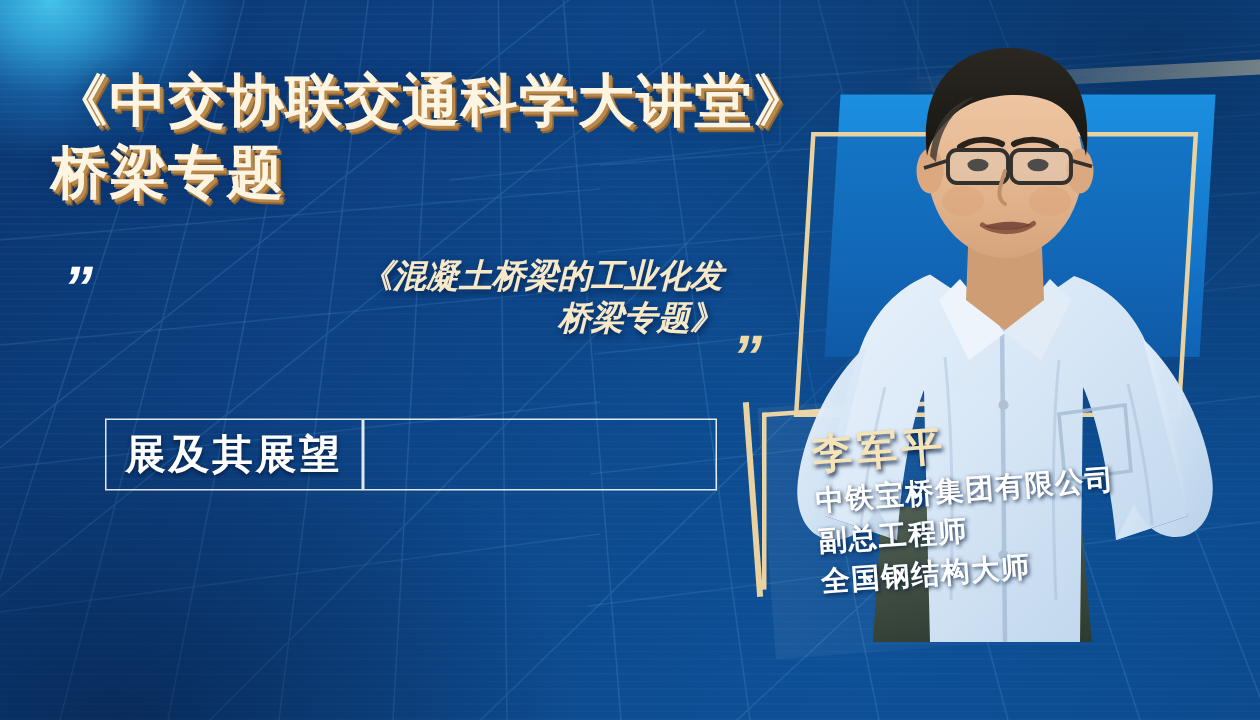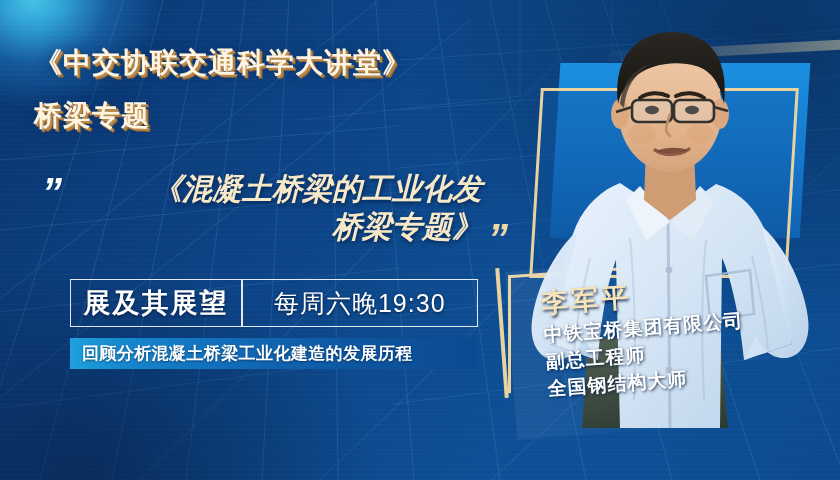--- a/index.html
+++ b/index.html
@@ -58,41 +58,41 @@
     transform:skewY(-3deg);opacity:.55;
   }
 
   
   .person{position:absolute;left:470px;top:8px;width:370px;height:420px;}
   .person svg{width:100%;height:100%;display:block;}
 
   
   .title-block{position:absolute;left:34px;top:46px;width:520px;}
   .title-line{
-    font-size:28px;font-weight:700;letter-spacing:1px;line-height:1.18;
+    font-size:38px;font-weight:700;letter-spacing:1px;line-height:1.18;
     color:#fdf5e2;white-space:nowrap;
     text-shadow:
       2px 2px 0 #b9884a,
       3px 3px 0 #8f6430,
       0 0 14px rgba(10,40,90,.75);
   }
-  .title-line.l2{margin-top:20px;}
+  .title-line.l2{margin-top:3px;}
 
   
   .quote-wrap{position:absolute;left:30px;top:168px;width:500px;height:100px;}
   .qmark{
     position:absolute;font-size:40px;font-weight:700;font-style:italic;
     line-height:1;letter-spacing:-3px;
   }
   .qmark.open{left:12px;top:4px;color:#ffffff;}
   .qmark.close{left:458px;top:50px;color:#f0d9a4;}
   .quote-text{
     position:absolute;left:52px;top:2px;width:400px;
     text-align:right;font-style:italic;font-weight:700;
-    font-size:30px;line-height:1.28;color:#f7e9c8;
+    font-size:22px;line-height:1.28;color:#f7e9c8;
     text-shadow:1px 2px 4px rgba(5,30,70,.8);
   }
   .quote-text .ql1{display:block;}
   .quote-text .ql2{display:block;}
 
   
   .session-box{
     position:absolute;left:70px;top:279px;width:408px;height:48px;
     border:1.5px solid rgba(255,255,255,.88);
     display:flex;align-items:center;
@@ -320,26 +320,22 @@
     <div class="quote-text">
       <span class="ql1">《混凝土桥梁的工业化发</span>
       <span class="ql2">桥梁专题》</span>
     </div>
     <span class="qmark close">”</span>
   </div>
 
   <div class="session-box">
     <div class="session-label">展及其展望</div>
     <div class="session-div"></div>
-    <div class="session-time">每周六晚19:30</div>
-  </div>
-
-  <div class="desc-bar">
-    <div class="desc-text">回顾分析混凝土桥梁工业化建造的发展历程</div>
-  </div>
+  </div>
+
 
   <div class="sp-panel">
     <div class="sp-panel-bg"></div>
     <div class="panel-sheen"></div>
     <div class="sp-inner">
       <div class="sp-name">李军平</div>
       <div class="sp-line first">中铁宝桥集团有限公司</div>
       <div class="sp-line">副总工程师</div>
       <div class="sp-line">全国钢结构大师</div>
     </div>

